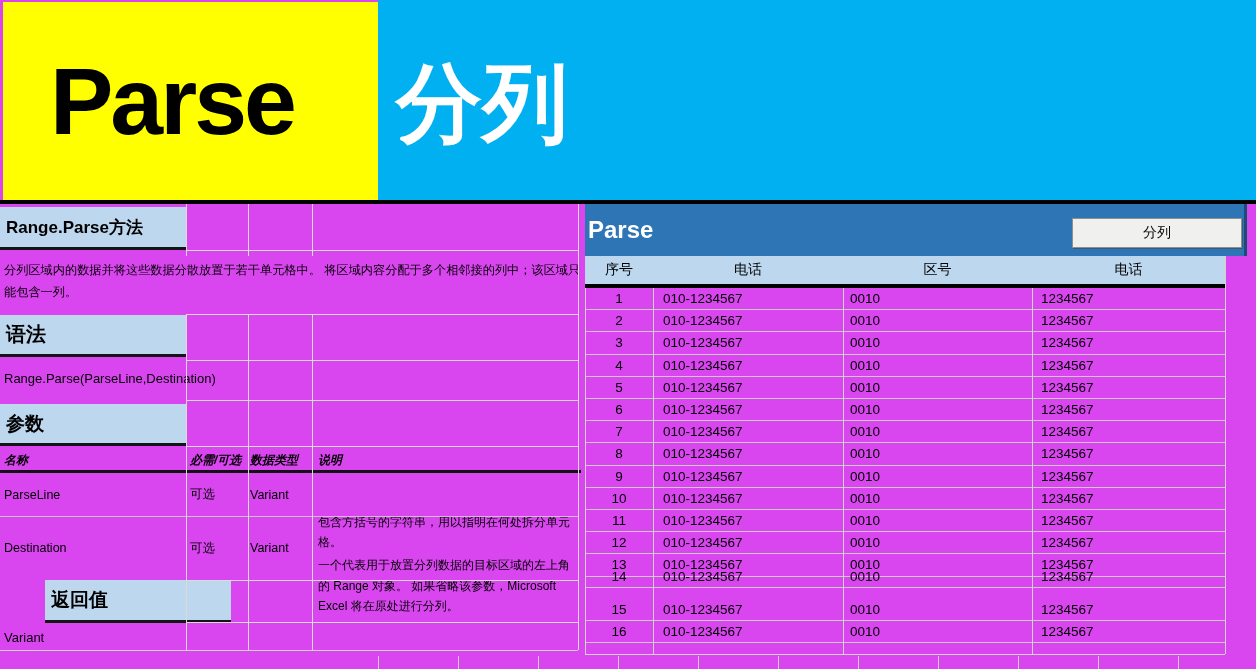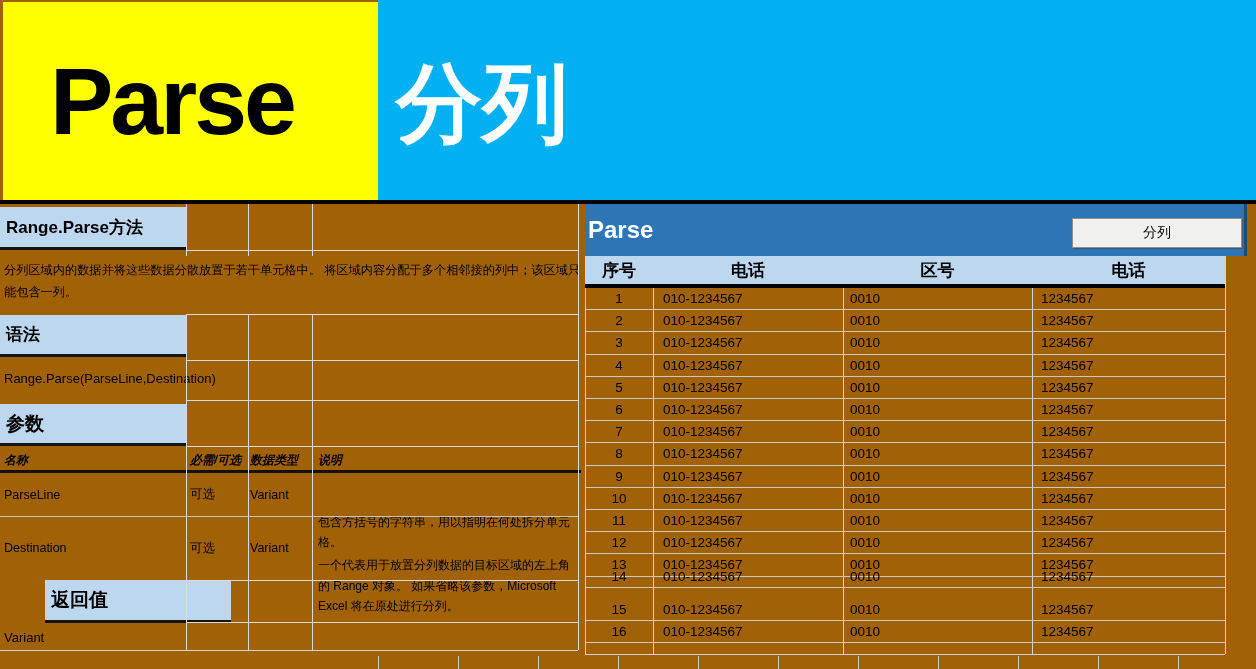--- a/index.html
+++ b/index.html
@@ -1,18 +1,18 @@
 <!DOCTYPE html>
 <html><head>
 <meta charset="utf-8">
 <style>
   * { margin:0; padding:0; box-sizing:border-box; }
   body { background:#888; }
   #root {
-    position:relative; width:1256px; height:669px; background:#a16207;
+    position:relative; width:1256px; height:669px; background:#d946ef;
     font-family:"Liberation Sans", sans-serif; overflow:hidden; color:#000;
   }
   .abs { position:absolute; }
 
   
   #banner-yellow { left:3px; top:2px; width:375px; height:198px; background:#FFFF00; }
   #banner-cyan   { left:378px; top:0; width:878px; height:200px; background:#00B0F0; }
   #banner-rule   { left:0; top:200px; width:1256px; height:4px; background:#000; }
   #banner-en {
     left:50px; top:30px; width:320px; height:142px;
@@ -25,21 +25,21 @@
     display:flex; align-items:center;
   }
 
   
   .sec-head {
     left:0; width:186px; background:#BDD7EE; border-bottom:3px solid #141414;
     display:flex; align-items:center; padding-left:6px;
     font-weight:700; color:#000;
   }
   #h-method { top:207px; height:43px; font-size:17px; }
-  #h-syntax { top:315px; height:42px; font-size:17px; }
+  #h-syntax { top:315px; height:42px; font-size:20px; }
   #h-params { top:404px; height:42px; font-size:19px; }
   #h-return { top:580px; height:43px; font-size:19px;margin-left:45px; }
 
   #desc { left:4px; top:259px; width:578px; font-size:12.2px; line-height:22px; }
   #syntax-code { left:4px; top:371px; font-size:13px; }
 
   .pth { font-size:12px; font-weight:700; font-style:italic;text-align:center; }
   #ph-name { left:4px;   top:452px; }
   #ph-req  { left:190px; top:452px; }
   #ph-type { left:250px; top:452px; }
@@ -70,21 +70,21 @@
     font-size:24px; font-weight:700; color:#fff;
   }
   #split-button {
     left:1072px; top:218px; width:170px; height:30px;
     background:#F0F0EF; border:1px solid #8F8F8F;
     box-shadow:1px 1px 0 rgba(70,70,70,0.55);
     display:flex; align-items:center; justify-content:center;
     font-size:14px; color:#000; cursor:pointer;
   }
   #demo-header { left:585px; top:256px; width:640px; height:28px; background:#BDD7EE; display:flex; }
-  .dh { display:flex; align-items:center; justify-content:center; font-size:17px;font-weight:bold; }
+  .dh { display:flex; align-items:center; justify-content:center; font-size:14px; }
   .w-no { width:68px; } .w-phone { width:190px; } .w-area { width:189px; } .w-num { width:193px; }
   #demo-headrule { left:585px; top:284px; width:640px; height:4px; background:#000; }
 
   .demo-row { position:absolute; left:585px; width:640px; height:22.2px;
     display:flex; align-items:center; border-bottom:1px solid #C9C9C9; font-size:13.5px; }
   .demo-cell { height:100%; display:flex; align-items:center; }
   .c-no { width:68px; justify-content:center; }
   .c-phone { width:190px; padding-left:10px; }
   .c-area { width:189px; padding-left:7px; }
   .c-num { width:193px; padding-left:9px; }

